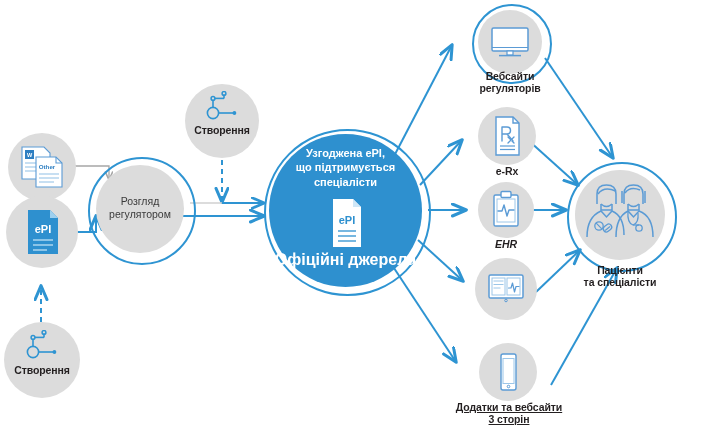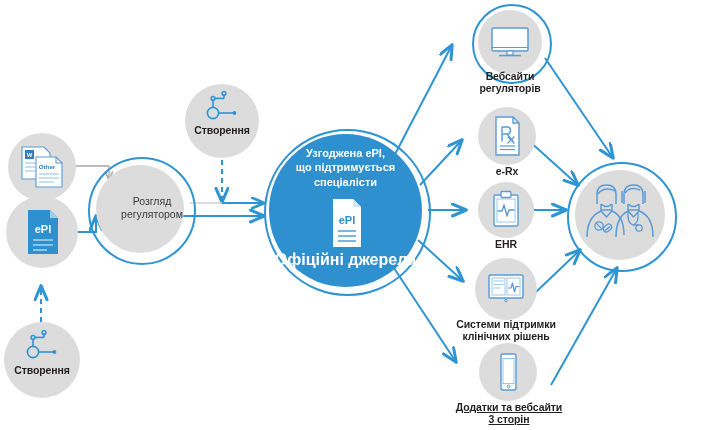--- a/index.html
+++ b/index.html
@@ -250,21 +250,21 @@
         <line x1="18.6" y1="22" x2="33" y2="22" stroke="#2e94d2" stroke-width="1.6"></line>
         <circle cx="34.4" cy="22" r="1.9" fill="#2e94d2"></circle>
       </svg>
     </div>
     <div class="label node-label" style="left:0; top:40px; width:74px;">Створення</div>
   </div>
 
   <div class="node" style="left:88px; top:157px; width:104px; height:104px;">
     <div class="ring" style="left:0; top:0; width:104px; height:104px;"></div>
     <div class="disc" style="left:8px; top:8px; width:88px; height:88px;"></div>
-    <div class="inner-label" style="left:8px; top:38px; width:88px;padding-left:12px;">Розгляд
+    <div class="inner-label" style="left:8px; top:38px; width:88px;">Розгляд
 регулятором</div>
   </div>
 
   <div class="node" style="left:264px; top:129px; width:163px; height:163px;">
     <div class="ring" style="left:0; top:0; width:163px; height:163px; border-width:2px;"></div>
     <div class="hub" style="left:5px; top:5px; width:153px; height:153px;"></div>
     <div class="hub-title" style="left:10px; top:17px; width:143px;">Узгоджена ePI,
 що підтримується
 спеціалісти</div>
     <div class="icon-wrap" style="left:0; top:64px; width:163px; height:60px;">
@@ -313,39 +313,37 @@
   <div class="node" style="left:478px; top:182px; width:56px; height:56px;">
     <div class="disc" style="left:0; top:0; width:56px; height:56px;"></div>
     <div class="icon-wrap" style="left:0; top:0; width:56px; height:56px;">
       <svg width="36" height="44" viewBox="0 0 36 44">
         <rect x="6" y="7" width="24" height="31" rx="1.6" fill="#ffffff" stroke="#5b9bd5" stroke-width="1.4"></rect>
         <rect x="9" y="11" width="18" height="23" fill="none" stroke="#9cc6e8" stroke-width="1"></rect>
         <rect x="13" y="3.5" width="10" height="6" rx="1.2" fill="#ffffff" stroke="#5b9bd5" stroke-width="1.4"></rect>
         <path d="M10,23 L14,23 L16,17 L19,28 L21,22 L26,22" fill="none" stroke="#5b9bd5" stroke-width="1.4" stroke-linecap="round" stroke-linejoin="round"></path>
       </svg>
     </div>
-    <div class="label node-label" style="left:-22px; top:56px; width:100px;">EHR</div>
+    <div class="label node-label" style="left:-22px; top:56px; width:100px;font-style:italic;">EHR</div>
   </div>
 
   <div class="node" style="left:475px; top:258px; width:62px; height:62px;">
     <div class="disc" style="left:0; top:0; width:62px; height:62px;"></div>
     <div class="icon-wrap" style="left:0; top:-3px; width:62px; height:62px;">
       <svg width="44" height="38" viewBox="0 0 44 38">
         <rect x="5" y="8" width="34" height="23" rx="1.6" fill="#ffffff" stroke="#5b9bd5" stroke-width="1.5"></rect>
         <rect x="8" y="11" width="13" height="17" fill="none" stroke="#9cc6e8" stroke-width="1"></rect>
         <rect x="23" y="11" width="13" height="17" fill="none" stroke="#9cc6e8" stroke-width="1"></rect>
         <path d="M24.5,21 L27,21 L28.5,16 L30.5,25 L32,19.5 L35,19.5" fill="none" stroke="#5b9bd5" stroke-width="1.2" stroke-linecap="round" stroke-linejoin="round"></path>
         <line x1="9.5" y1="14" x2="19.5" y2="14" stroke="#9cc6e8" stroke-width="1"></line>
         <line x1="9.5" y1="17.5" x2="19.5" y2="17.5" stroke="#9cc6e8" stroke-width="1"></line>
         <line x1="9.5" y1="21" x2="16.5" y2="21" stroke="#9cc6e8" stroke-width="1"></line>
         <circle cx="22" cy="33.5" r="1.3" fill="none" stroke="#5b9bd5" stroke-width="1"></circle>
       </svg>
     </div>
-    <div class="label node-label" style="left:-39px; top:60px; width:140px;">Системи підтримки
-клінічних рішень</div>
   </div>
 
   <div class="node" style="left:479px; top:343px; width:58px; height:58px;">
     <div class="disc" style="left:0; top:0; width:58px; height:58px;"></div>
     <div class="icon-wrap" style="left:0; top:0; width:58px; height:58px;">
       <svg width="30" height="46" viewBox="0 0 30 46">
         <rect x="8" y="5" width="15" height="36" rx="2" fill="#ffffff" stroke="#5b9bd5" stroke-width="1.4"></rect>
         <rect x="10" y="9.5" width="11" height="25" fill="none" stroke="#9cc6e8" stroke-width="1"></rect>
         <circle cx="15.5" cy="37.5" r="1.3" fill="none" stroke="#5b9bd5" stroke-width="1"></circle>
       </svg>
@@ -376,15 +374,17 @@
         <path d="M50,34 Q49,46 55,48 Q61,46 60,36" fill="none" stroke="#5b9bd5" stroke-width="1.3"></path>
         <circle cx="61" cy="51" r="3.2" fill="none" stroke="#5b9bd5" stroke-width="1.3"></circle>
         <path d="M55,48 Q61,48 61,48" fill="none" stroke="#5b9bd5" stroke-width="1.3"></path>
 
         <ellipse cx="21" cy="49" rx="4.2" ry="4.2" fill="none" stroke="#5b9bd5" stroke-width="1.3"></ellipse>
         <path d="M18.2,46.2 L23.8,51.8" fill="none" stroke="#5b9bd5" stroke-width="1.2"></path>
         <rect x="25" y="48" width="9" height="6" rx="3" transform="rotate(-38 29.5 51)" fill="none" stroke="#5b9bd5" stroke-width="1.3"></rect>
         <line x1="27.2" y1="53.5" x2="32" y2="49.5" stroke="#5b9bd5" stroke-width="1.2"></line>
       </svg>
     </div>
+    <div class="label node-label" style="left:-5px; top:102px; width:116px;">Пацієнти
+та спеціалісти</div>
   </div>
 
 </div>
 
 </body></html>

